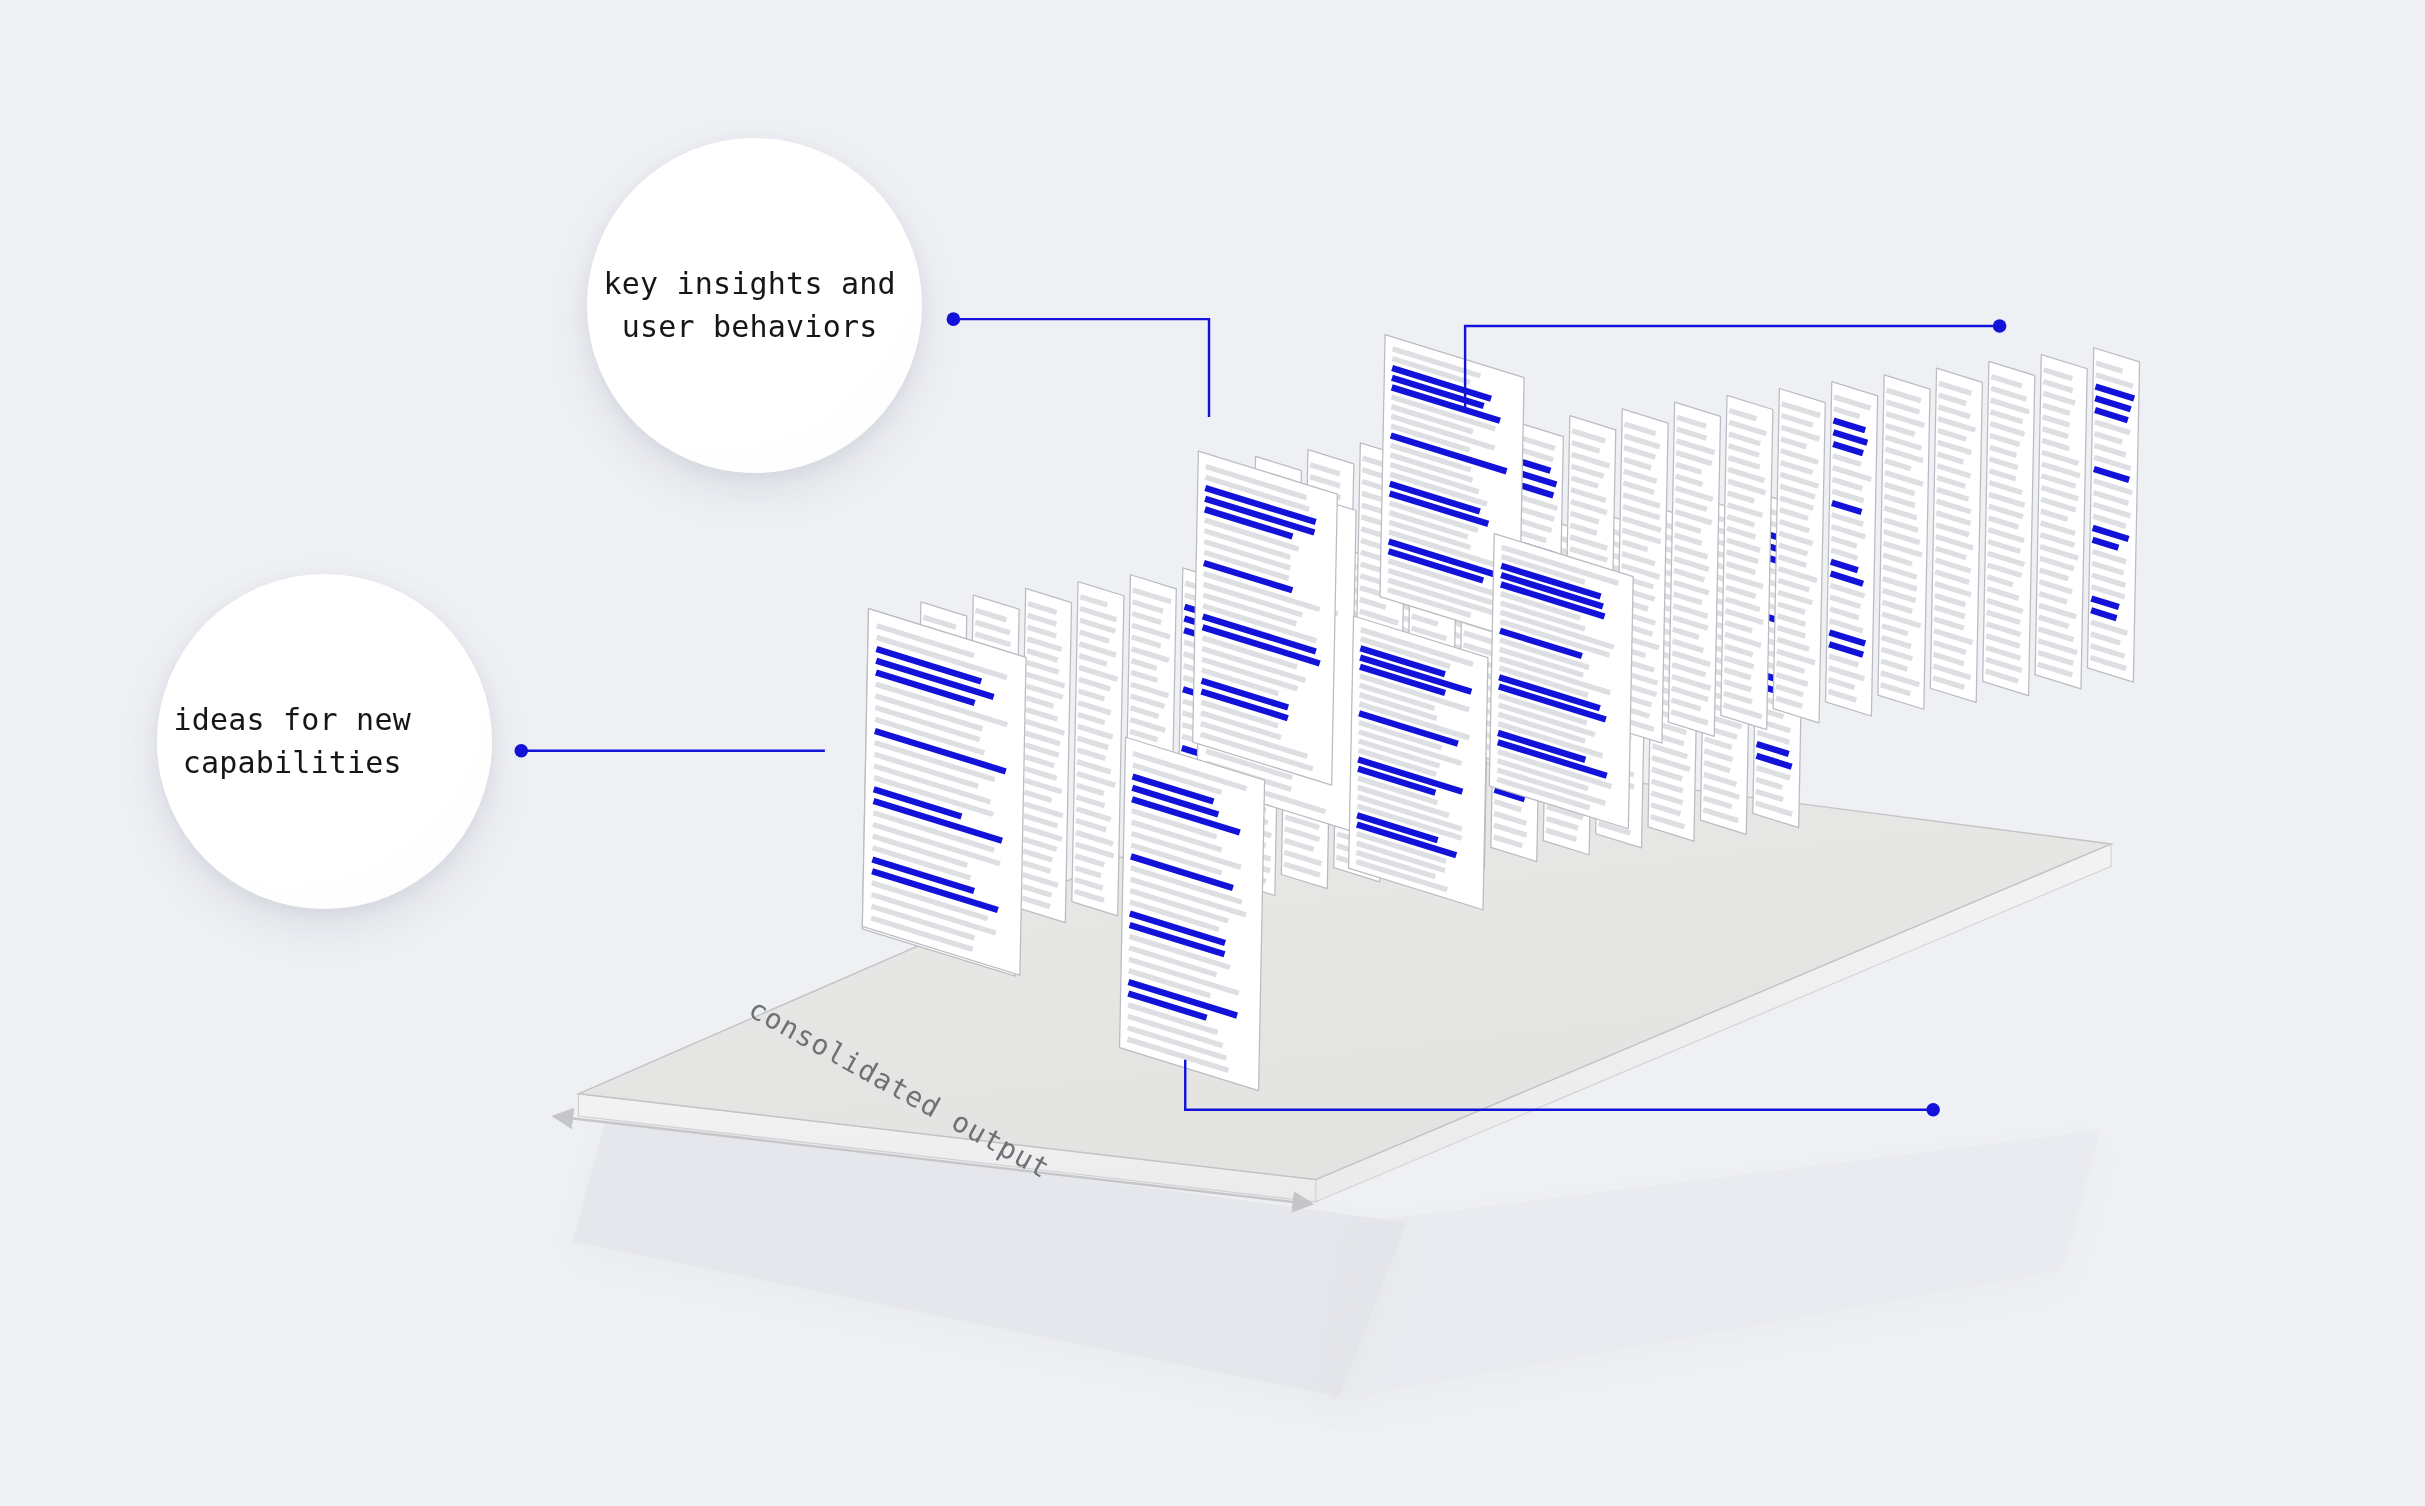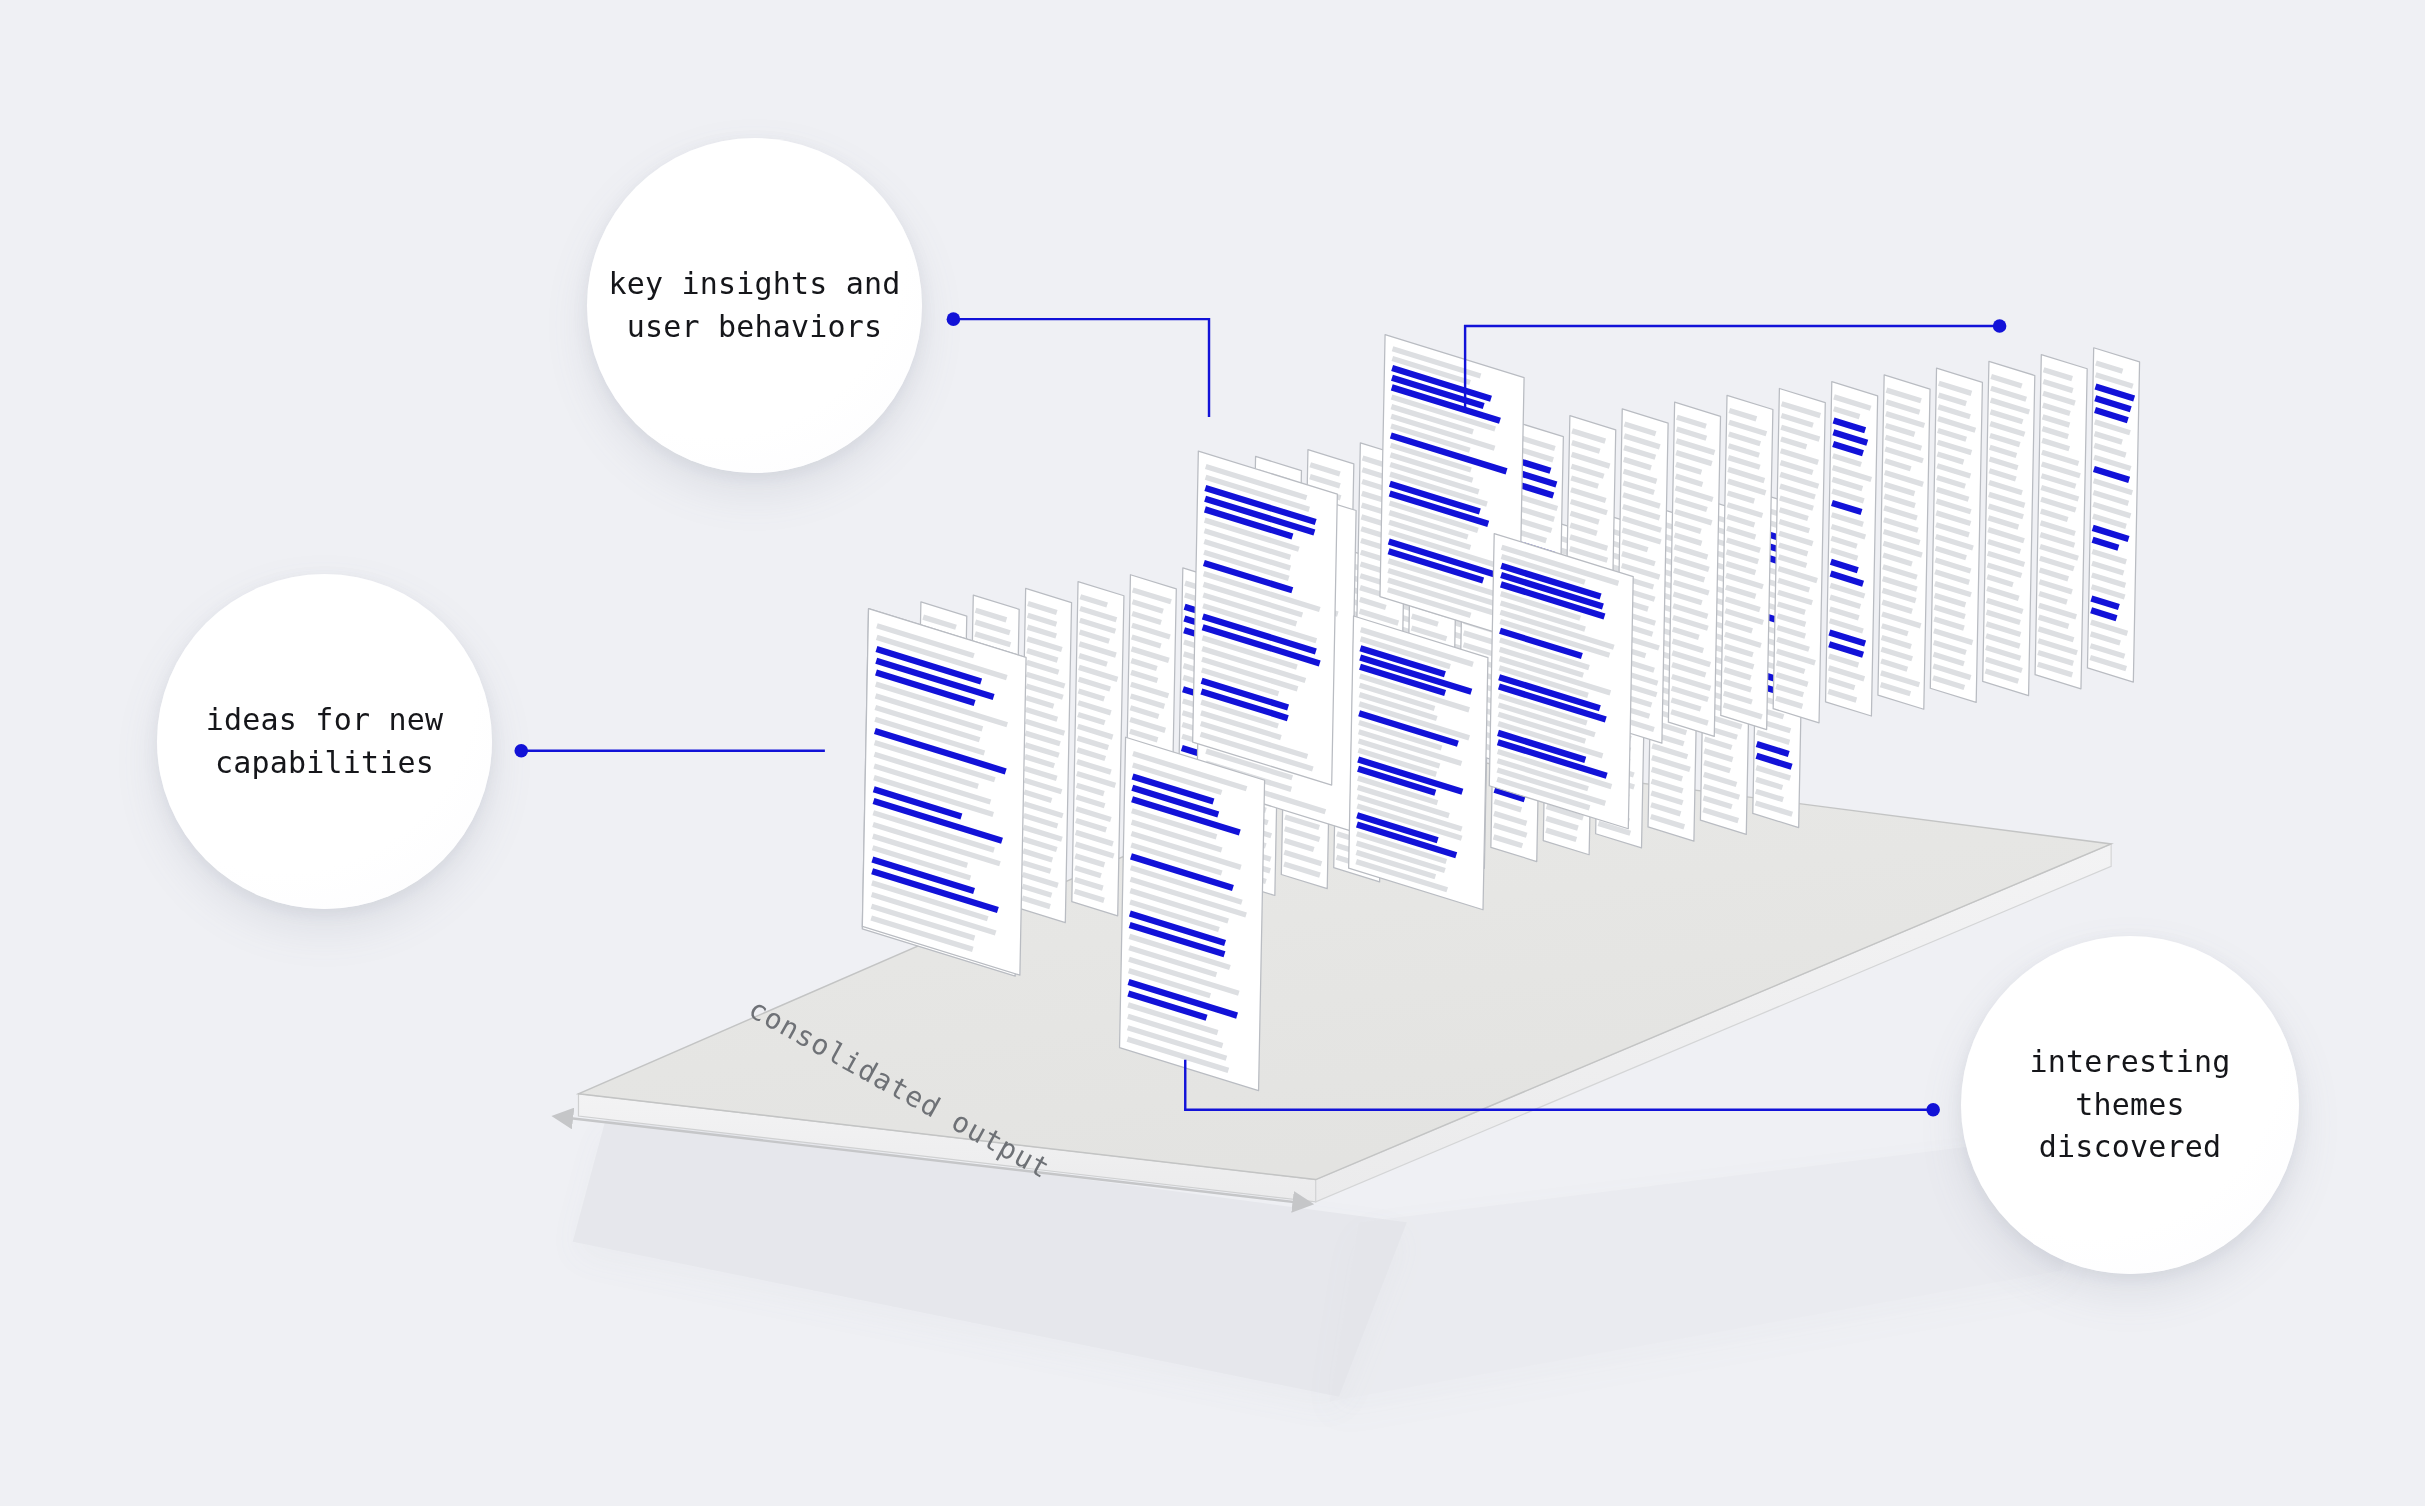--- a/index.html
+++ b/index.html
@@ -9,21 +9,21 @@
     font-family:"DejaVu Sans Mono","Liberation Mono",monospace;
     overflow:hidden;position:relative;
   }
   #stage{position:absolute;inset:0;}
   svg#scene{position:absolute;left:0;top:0;width:2678px;height:1506px;display:block;}
 
   .bubble{
     position:absolute;border-radius:50%;
     background:radial-gradient(circle at 38% 32%, #ffffff 0%, #ffffff 62%, #fdfdfe 82%, #f7f8fa 100%);
     box-shadow:0 19.4px 44px rgba(110,118,140,.13), 0 4.9px 14.6px rgba(110,118,140,.10);
-    display:flex;align-items:center;justify-content:center;
+    display:flex;align-items:center;justify-content:flex-start;
     text-align:center;
     color:#15161a;
     font-family:"DejaVu Sans Mono","Liberation Mono",monospace;
     font-size:30px;line-height:1.42;letter-spacing:0.2px;
     white-space:pre-line;
     z-index:5;
   }
   .bubble span{display:block;padding:0 16.5px;}
   .ground-label{
     position:absolute;
@@ -1317,20 +1317,15 @@
   </div>
 
   <div class="bubble" id="bub0" style="left: 587px; top: 138px; width: 335px; height: 335px;">
     <span>key insights and
 user behaviors</span>
   </div>
   <div class="bubble" id="bub2" style="left: 157px; top: 574px; width: 335px; height: 335px;">
     <span>ideas for new
 capabilities</span>
   </div>
-  <div class="bubble" id="bub3" style="left: 1961px; top: 936px; width: 338px; height: 338px;">
-    <span>interesting
-themes
-discovered</span>
-  </div>
 
 </div>
 
 
 </body></html>

